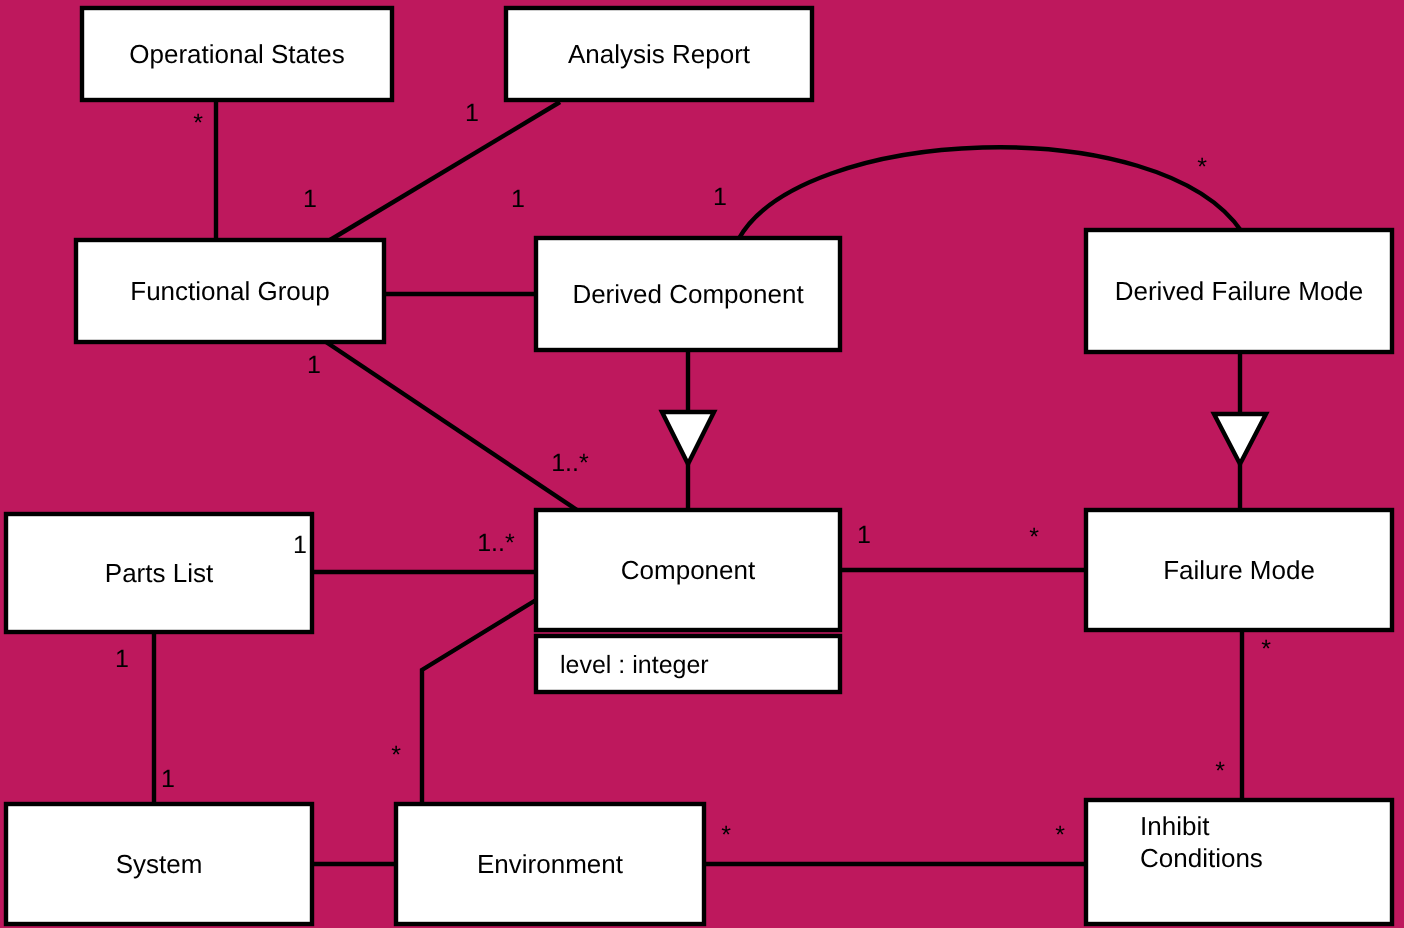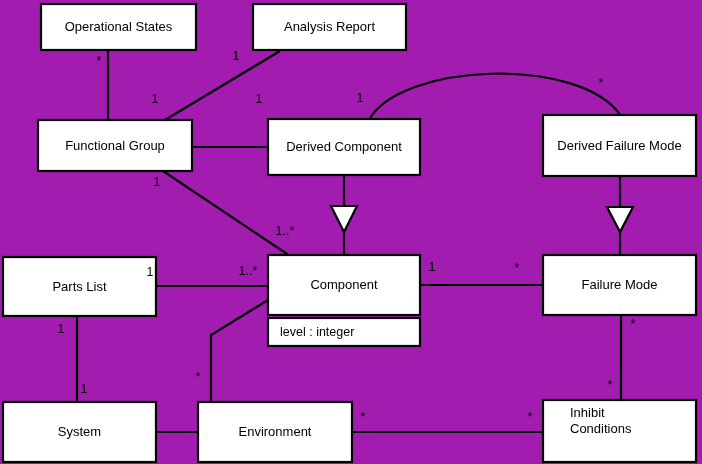--- a/index.html
+++ b/index.html
@@ -7,21 +7,21 @@
     padding: 0;
     background: #ffffff;
   }
   body {
     font-family: "Liberation Sans", sans-serif;
   }
   #diagram-root {
     position: relative;
     width: 702px;
     height: 464px;
-    background: #a21caf;
+    background: #be185d;
     overflow: hidden;
   }
   svg.uml-canvas {
     display: block;
     width: 702px;
     height: 464px;
   }
   .cls-box {
     fill: #ffffff;
     stroke: #000000;

